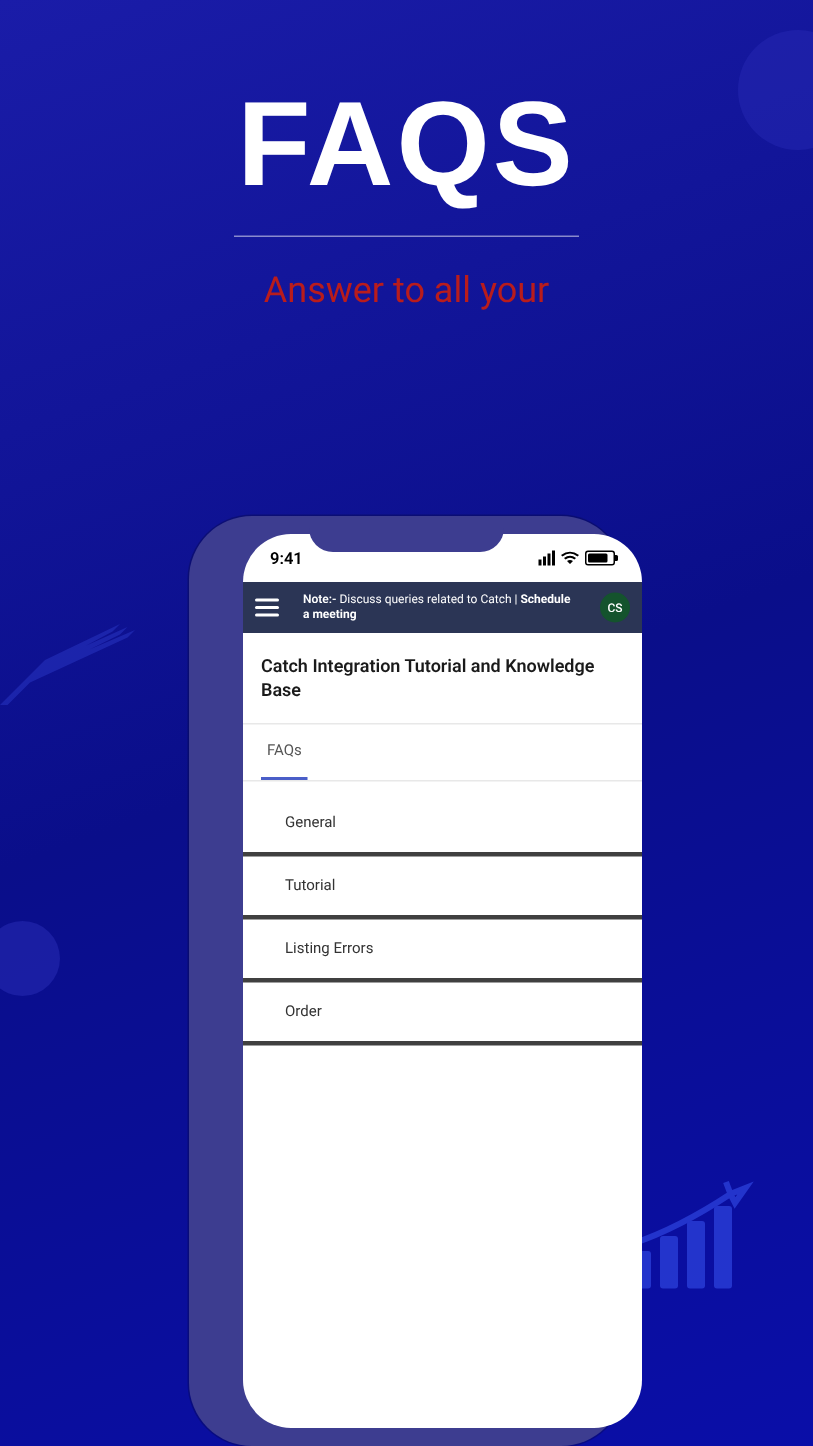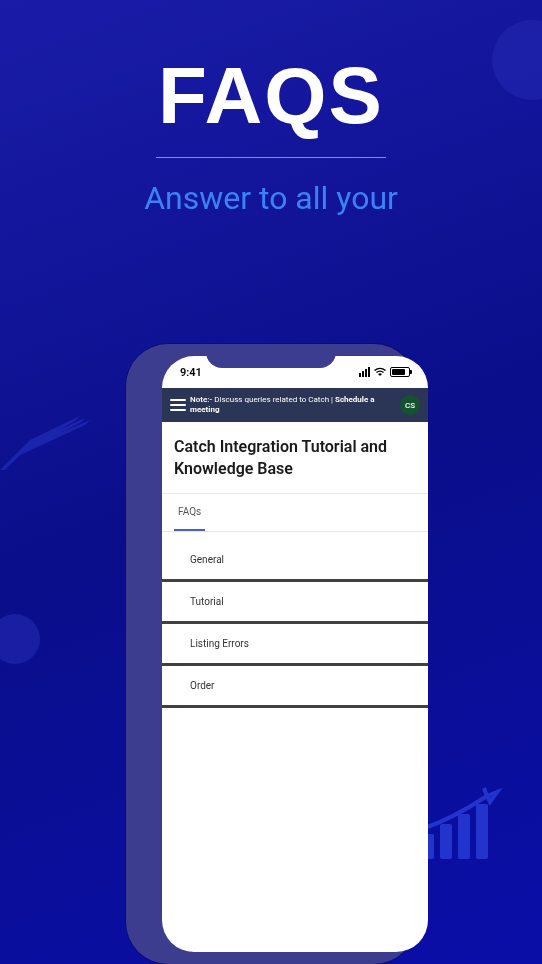--- a/index.html
+++ b/index.html
@@ -72,24 +72,24 @@
     }
 
     .hero-divider {
       width: 230px;
       height: 1px;
       background: rgba(255,255,255,0.5);
       margin: 15px auto 20px;
     }
 
     .hero-subtitle {
-      font-size: 32px;
+      font-size: 24px;
       font-weight: 400;
       line-height: 1.3;
-      color: #3b82f6;
+      color: #b91c1c;
     }
 
     .phone-frame {
       position: absolute;
       bottom: 0;
       left: 50%;
       transform: translateX(-50%);
       width: 290px;
       height: 620px;
       background: #3d3d90;
@@ -136,21 +136,21 @@
       gap: 4px;
       align-items: center;
     }
 
     .app-header {
       background: #2b3555;
       height: 34px;
       display: flex;
       align-items: center;
       padding: 0 8px;
-      gap: 4px;
+      gap: 16px;
     }
 
     .menu-icon {
       width: 16px;
       height: 12px;
       display: flex;
       flex-direction: column;
       justify-content: space-between;
       flex-shrink: 0;
     }
@@ -189,21 +189,21 @@
       font-weight: 500;
       flex-shrink: 0;
     }
 
     .content-header {
       padding: 14px 12px;
       border-bottom: 1px solid #e8e8e8;
     }
 
     .page-title {
-      font-size: 16px;
+      font-size: 12px;
       font-weight: 600;
       color: #1a1a1a;
       line-height: 1.35;
     }
 
     .tabs {
       padding: 0 12px;
       border-bottom: 1px solid #e8e8e8;
     }
 

